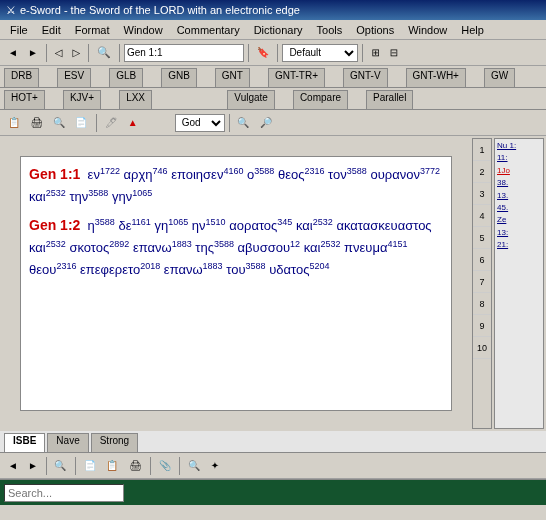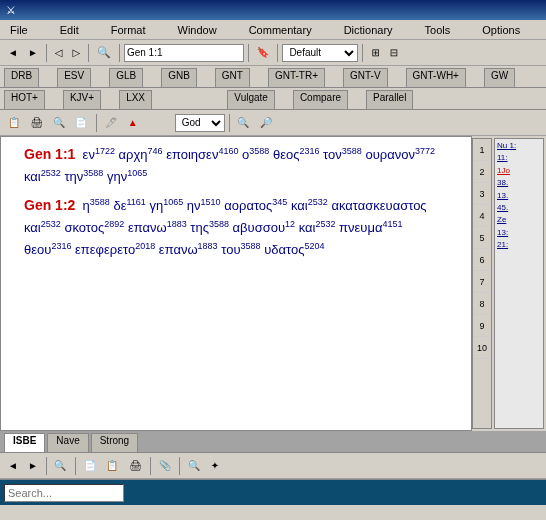--- a/index.html
+++ b/index.html
@@ -15,21 +15,21 @@
       align-items: center;
       gap: 4px;
       height: 20px;
     }
     
     
     .menu-bar {
       background: #d4d0c8;
       padding: 2px 4px;
       display: flex;
-      gap: 20px;
+      gap: 2px;
       height: 20px;
       align-items: center;
       border-bottom: 1px solid #a0a0a0;
     }
     .menu-item {
       padding: 1px 6px;
       font-size: 11px;
       cursor: pointer;
       color: #000;
     }
@@ -105,23 +105,23 @@
       display: flex;
       height: 295px;
       background: #d4d0c8;
     }
     
     
     .bible-panel {
       flex: 1;
       background: white;
       border: 1px solid #888;
-      margin: 0;
+      margin: 20px;
       overflow-y: scroll;
-      padding: 6px 23px;
+      padding: 6px 8px;
       font-size: 13px;
       line-height: 1.6;
     }
     .verse-ref {
       color: #cc0000;
       font-weight: bold;
       font-size: 14px;
     }
     .verse-text {
       color: #000080;
@@ -172,21 +172,21 @@
       font-size: 8px;
       color: #000080;
       text-decoration: underline;
       cursor: pointer;
       margin-bottom: 2px;
       line-height: 1.3;
     }
     
     
     .bottom-tab-bar {
-      background: #a3a3a3;
+      background: #e5e5e5;
       padding: 2px 4px 0;
       display: flex;
       gap: 2px;
       height: 22px;
       border-bottom: 1px solid #888;
     }
     .bottom-tab {
       padding: 1px 8px;
       font-size: 10px;
       cursor: pointer;
@@ -206,21 +206,21 @@
       padding: 2px 4px;
       display: flex;
       align-items: center;
       gap: 2px;
       height: 26px;
       border-bottom: 1px solid #a0a0a0;
     }
     
     
     .status-bar {
-      background: #0c4a6e;
+      background: #14532d;
       padding: 2px 4px;
       display: flex;
       align-items: center;
       gap: 4px;
       height: 26px;
       border-top: 1px solid #888;
     }
     .search-box {
       height: 18px;
       width: 120px;
@@ -233,20 +233,21 @@
     
     ::-webkit-scrollbar { width: 14px; }
     ::-webkit-scrollbar-track { background: #d4d0c8; }
     ::-webkit-scrollbar-thumb { background: #a09890; border: 1px solid #888; }
   </style>
 </head>
 <body>
 
 <div class="title-bar">
   <span style="font-size:11px;">⚔</span>
+  <span>e-Sword - the Sword of the LORD with an electronic edge</span>
 </div>
 
 <div class="menu-bar">
   <span class="menu-item">File</span>
   <span class="menu-item">Edit</span>
   <span class="menu-item">Format</span>
   <span class="menu-item">Window</span>
   <span class="menu-item">Commentary</span>
   <span class="menu-item">Dictionary</span>
   <span class="menu-item">Tools</span>

